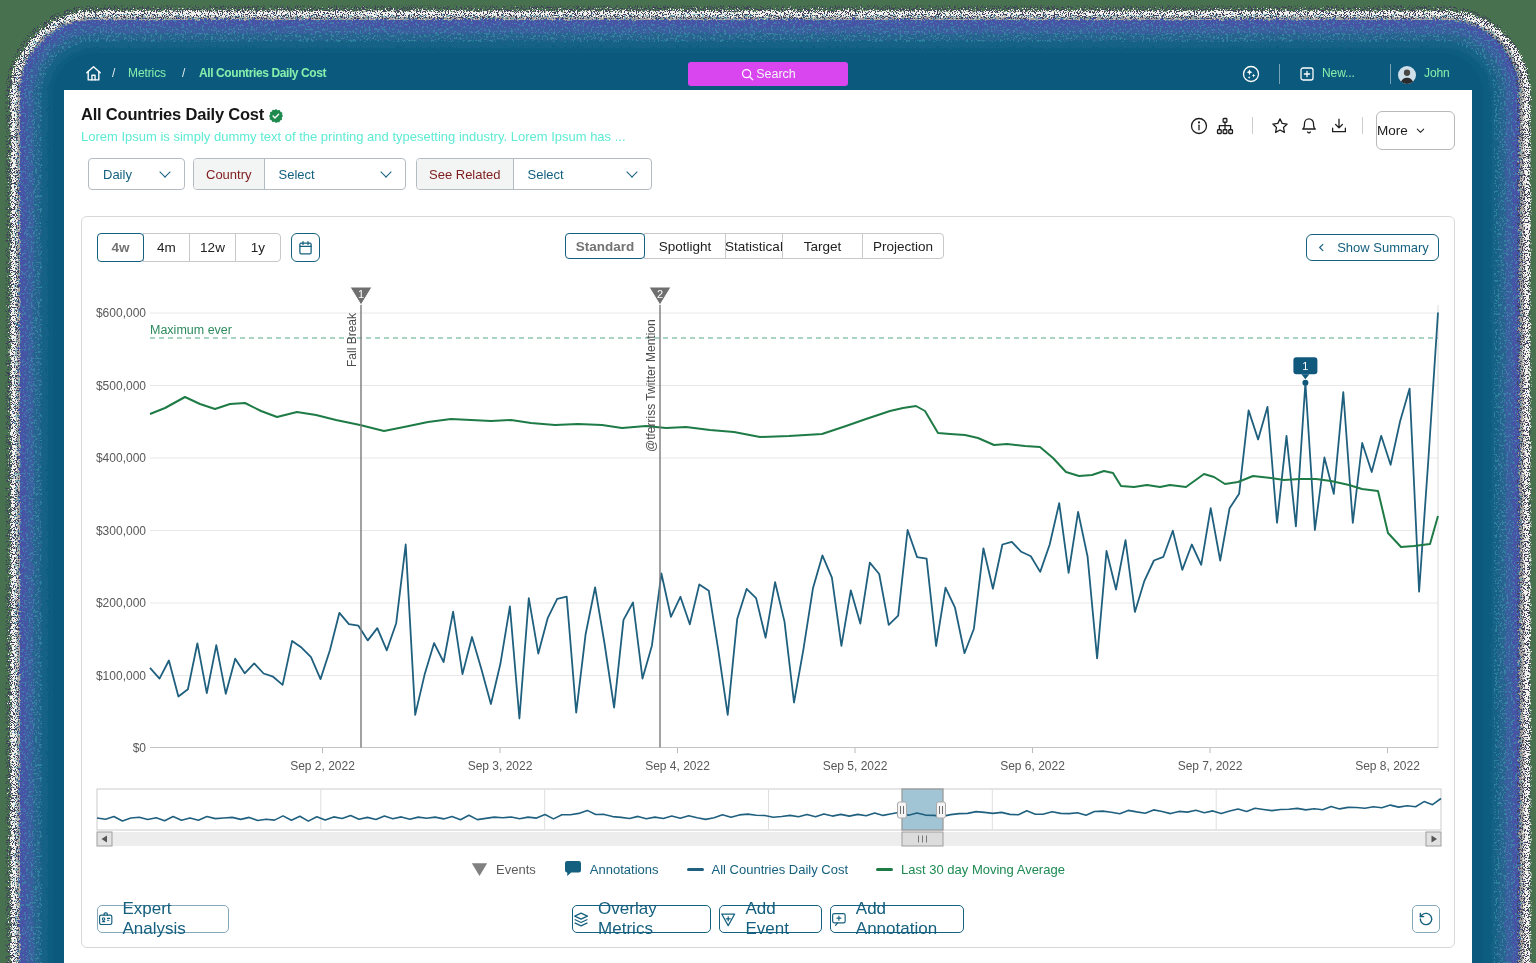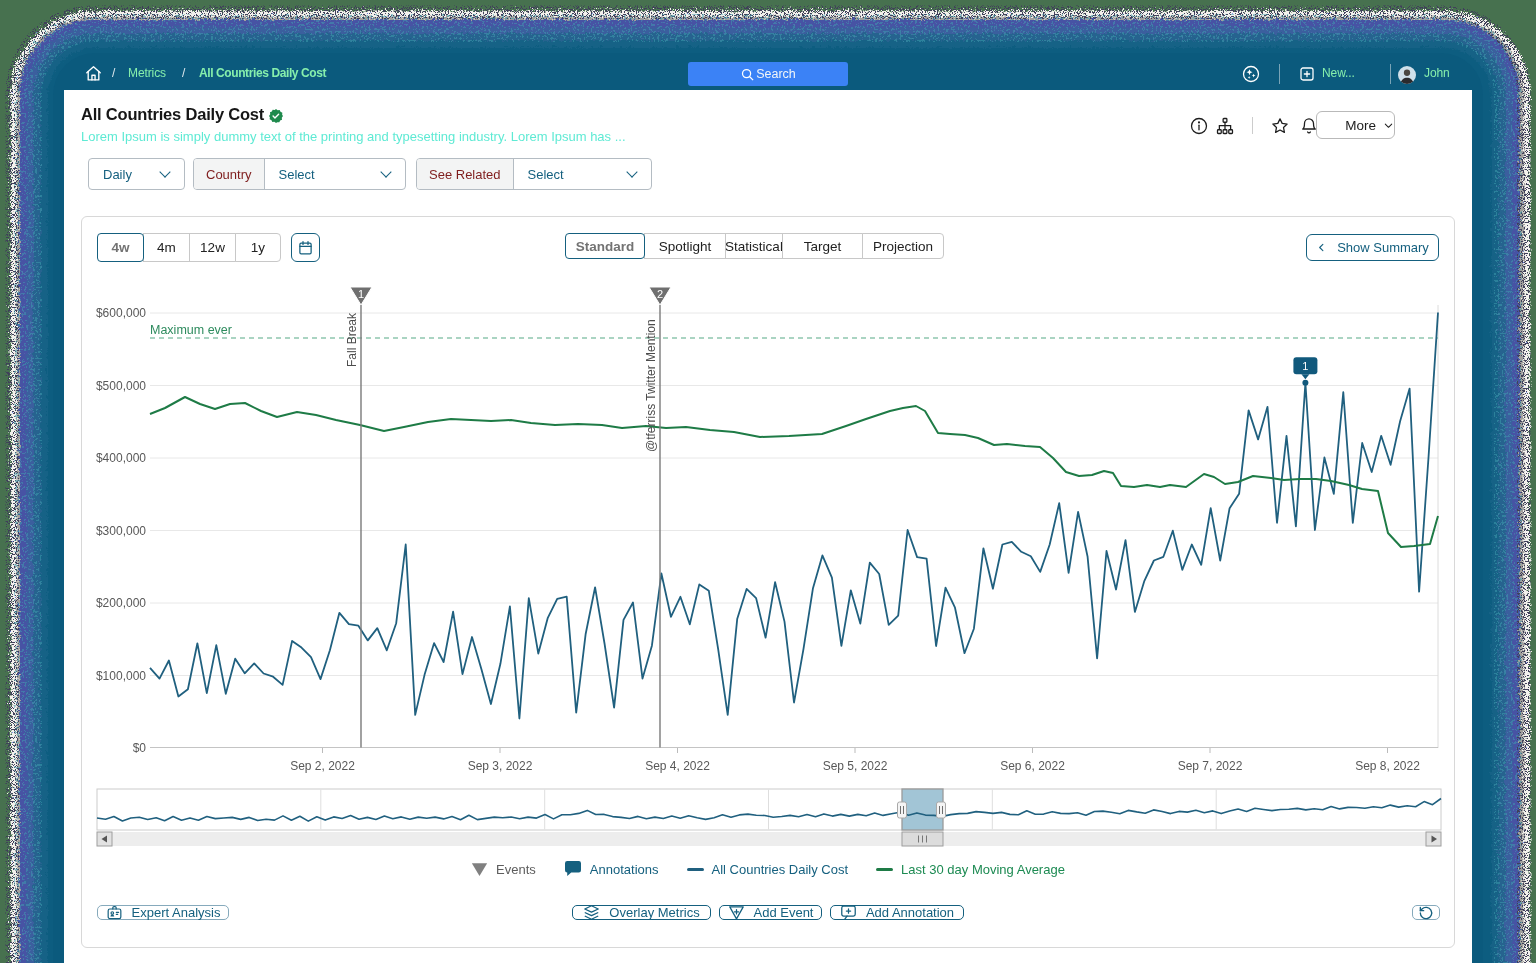--- a/index.html
+++ b/index.html
@@ -1,29 +1,29 @@
 <!DOCTYPE html>
 <html><head><meta charset="utf-8"><style>
 *{margin:0;padding:0;box-sizing:border-box}
 html,body{width:1536px;height:963px;overflow:hidden;background:#47714f;
   font-family:"Liberation Sans",sans-serif;-webkit-font-smoothing:antialiased}
 .abs{position:absolute}
 #white{position:absolute;left:64px;top:90px;width:1408px;height:873px;background:#fff}
 
 .nav{position:absolute;color:#86efac;font-size:12px;letter-spacing:-.1px}
-#search{position:absolute;left:688px;top:62px;width:160px;height:24px;background:#3b82f6;
+#search{position:absolute;left:688px;top:62px;width:160px;height:24px;background:#d946ef;
   border-radius:3px;display:flex;align-items:center;justify-content:center;gap:1px;color:#f2f6f8;font-size:12.5px}
 .navdiv{position:absolute;width:1px;height:20px;top:64px;background:rgba(255,255,255,.45)}
 
 #title{position:absolute;left:81px;top:105px;font-size:16.5px;font-weight:bold;color:#161616;letter-spacing:-.2px}
 #subtitle{position:absolute;left:81px;top:129px;font-size:13px;color:#5eead4}
 .ticon{position:absolute;top:117px;width:18px;height:18px}
 .tdiv{position:absolute;top:117px;width:1px;height:17px;background:#ccc}
-#morebtn{position:absolute;left:1316px;top:111px;width:79px;height:28px;border:1px solid #b9b9b9;
-  border-radius:6px;display:flex;align-items:center;justify-content:flex-end;gap:7px;font-size:13.5px;color:#1d1d1d;background:#fff}
+#morebtn{position:absolute;left:1376px;top:111px;width:79px;height:39px;border:1px solid #b9b9b9;
+  border-radius:6px;display:flex;align-items:center;justify-content:flex-start;gap:7px;font-size:13.5px;color:#1d1d1d;background:#fff}
 
 .fbox{position:absolute;top:158px;height:32px;border:1px solid #b4bcc3;border-radius:4px;
   display:flex;align-items:center;background:#fff;font-size:13px}
 .flabel{height:100%;display:flex;align-items:center;padding:0 12px;background:#f3f4f4;
   border-right:1px solid #b4bcc3;color:#7f1d1d;border-radius:3px 0 0 3px}
 .fsel{color:#15607f;padding-left:14px}
 .chev{width:8px;height:8px;border-right:1.6px solid #15607f;border-bottom:1.6px solid #15607f;
   transform:rotate(45deg);margin-top:-4px}
 
 #card{position:absolute;left:81px;top:216px;width:1374px;height:732px;border:1px solid #d8d8d8;border-radius:6px;background:#fff}
@@ -35,22 +35,22 @@
 .seg>div.on{border:1.5px solid #15607f;color:#737373;font-weight:bold;border-radius:4px;z-index:2}
 #calbtn{position:absolute;left:291px;top:233px;width:29px;height:29px;border:1.5px solid #15607f;
   border-radius:6px;display:flex;align-items:center;justify-content:center;background:#fff}
 #sumbtn{position:absolute;left:1306px;top:234px;width:133px;height:27px;border:1px solid #15607f;border-radius:6px;
   display:flex;align-items:center;justify-content:center;gap:10px;color:#15607f;font-size:13px;background:#fff}
 
 #legend{position:absolute;left:0;top:861px;width:1536px;display:flex;justify-content:center;
   align-items:center;gap:28px;font-size:13px}
 .leg{display:flex;align-items:center;gap:8px}
 
-.bbtn{position:absolute;top:905px;height:15px;border-radius:5px;display:flex;align-items:center;
-  justify-content:center;gap:9px;color:#15607f;font-size:13px;background:#fff}
+.bbtn{position:absolute;top:905px;height:28px;border-radius:5px;display:flex;align-items:center;
+  justify-content:center;gap:9px;color:#15607f;font-size:17px;background:#fff}
 .light{border:1px solid #86aabc}
 .dark{border:1.5px solid #15607f}
 svg{display:block}
 </style></head>
 <body>
 
 <svg class="abs" style="left:0;top:0" width="1536" height="963" viewBox="0 0 1536 963">
 <defs>
 <filter id="rg" x="-5%" y="-5%" width="110%" height="110%">
   <feTurbulence type="turbulence" baseFrequency="0.6" numOctaves="2" seed="7" result="t"></feTurbulence>

